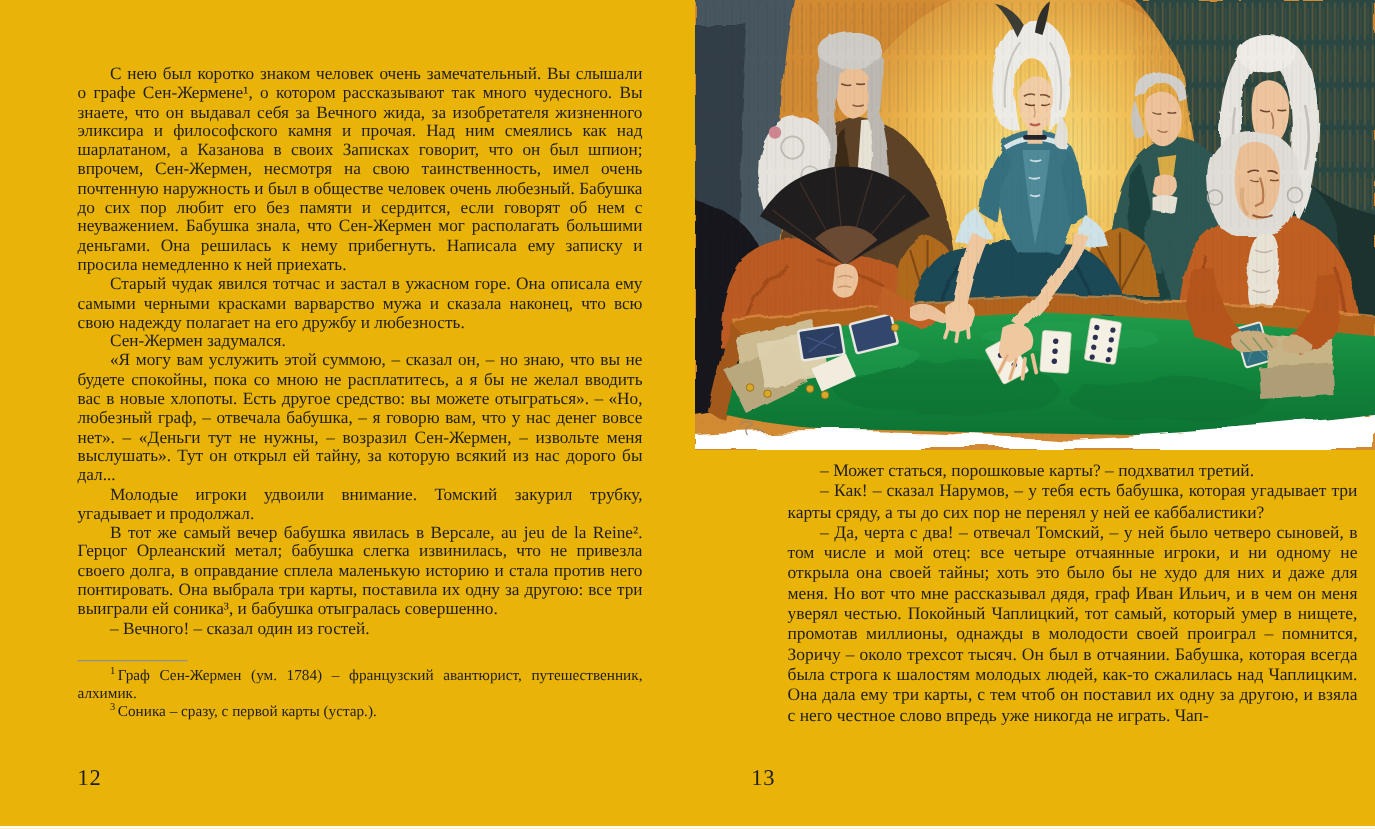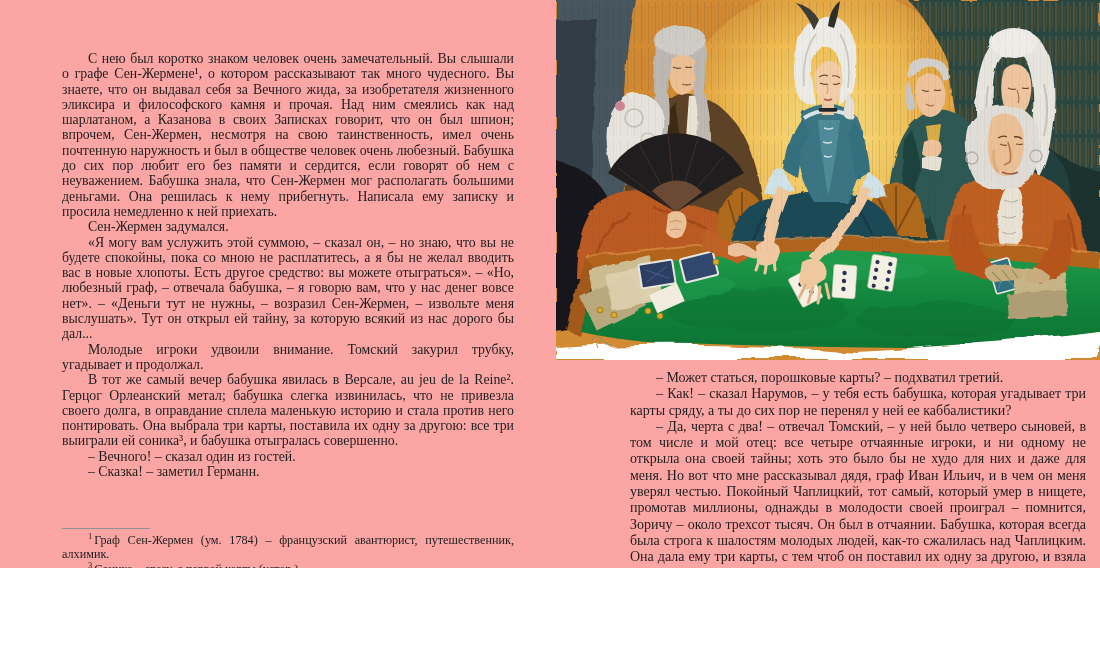--- a/index.html
+++ b/index.html
@@ -1,16 +1,16 @@
 <!DOCTYPE html>
 <html><head>
 <meta charset="utf-8">
 <style>
   html,body{margin:0;padding:0;background:#fff}
-  .spread{position:relative;width:1100px;height:568px;background:#fca5a5;overflow:hidden;
+  .spread{position:relative;width:1100px;height:661px;background:#eab308;overflow:hidden;
           font-family:"Liberation Serif", "DejaVu Serif", serif;color:#1e1e1e}
   .tb{position:absolute;text-align:justify}
   .tb p{margin:0;text-indent:26px}
   .left-body{left:62px;top:51px;width:452px;font-size:13.8px;line-height:15.3px}
   .right-body{left:630px;top:370px;width:456px;font-size:14px;line-height:16.3px}
   .footnotes{position:absolute;left:62px;top:528px;width:452px;font-size:12.2px;line-height:14.3px;text-align:justify}
   .fn-rule{width:88px;border-top:1.3px solid #8d9194;margin:0 0 4px 0}
   .footnotes p{margin:0;text-indent:26px}
   .it{}
   sup.fnm{font-size:8.5px;line-height:0;margin-right:2px}
@@ -20,26 +20,26 @@
   .illus{position:absolute;left:556px;top:0;width:544px;height:360px}
   .illus svg{display:block;width:100%;height:100%}
 </style>
 </head>
 <body>
 
 <div class="spread">
 
   <div class="tb left-body">
     <p>С нею был коротко знаком человек очень замечательный. Вы слышали о графе Сен-Жермене¹, о котором рассказывают так много чудесного. Вы знаете, что он выдавал себя за Вечного жида, за изобретателя жизненного эликсира и философского камня и прочая. Над ним смеялись как над шарлатаном, а Казанова в своих Записках говорит, что он был шпион; впрочем, Сен-Жермен, несмотря на свою таинственность, имел очень почтенную наружность и был в обществе человек очень любезный. Бабушка до сих пор любит его без памяти и сердится, если говорят об нем с неуважением. Бабушка знала, что Сен-Жермен мог располагать большими деньгами. Она решилась к нему прибегнуть. Написала ему записку и просила немедленно к ней приехать.</p>
+    <p>Старый чудак явился тотчас и застал в ужасном горе. Она описала ему самыми черными красками варварство мужа и сказала наконец, что всю свою надежду полагает на его дружбу и любезность.</p>
     <p>Сен-Жермен задумался.</p>
     <p>«Я могу вам услужить этой суммою, – сказал он, – но знаю, что вы не будете спокойны, пока со мною не расплатитесь, а я бы не желал вводить вас в новые хлопоты. Есть другое средство: вы можете отыграться». – «Но, любезный граф, – отвечала бабушка, – я говорю вам, что у нас денег вовсе нет». – «Деньги тут не нужны, – возразил Сен-Жермен, – извольте меня выслушать». Тут он открыл ей тайну, за которую всякий из нас дорого бы дал...</p>
     <p>Молодые игроки удвоили внимание. Томский закурил трубку, угадывает и продолжал.</p>
     <p>В тот же самый вечер бабушка явилась в Версале, au jeu de la Reine². Герцог Орлеанский метал; бабушка слегка извинилась, что не привезла своего долга, в оправдание сплела маленькую историю и стала против него понтировать. Она выбрала три карты, поставила их одну за другою: все три выиграли ей соника³, и бабушка отыгралась совершенно.</p>
     <p>– Вечного! – сказал один из гостей.</p>
-    <p>– Сказка! – заметил Германн.</p>
   </div>
 
   <div class="footnotes">
     <div class="fn-rule"></div>
     <p><sup class="fnm">1</sup><span class="it">Граф Сен-Жермен</span><span> (ум. 1784) – французский авантюрист, путешественник, алхимик.</span></p>
     <p><sup class="fnm">3</sup><span class="it">Соника</span><span> – сразу, с первой карты (</span><span class="it">устар.</span><span>).</span></p>
   </div>
 
   <div class="pageno pn-left">12</div>
 

